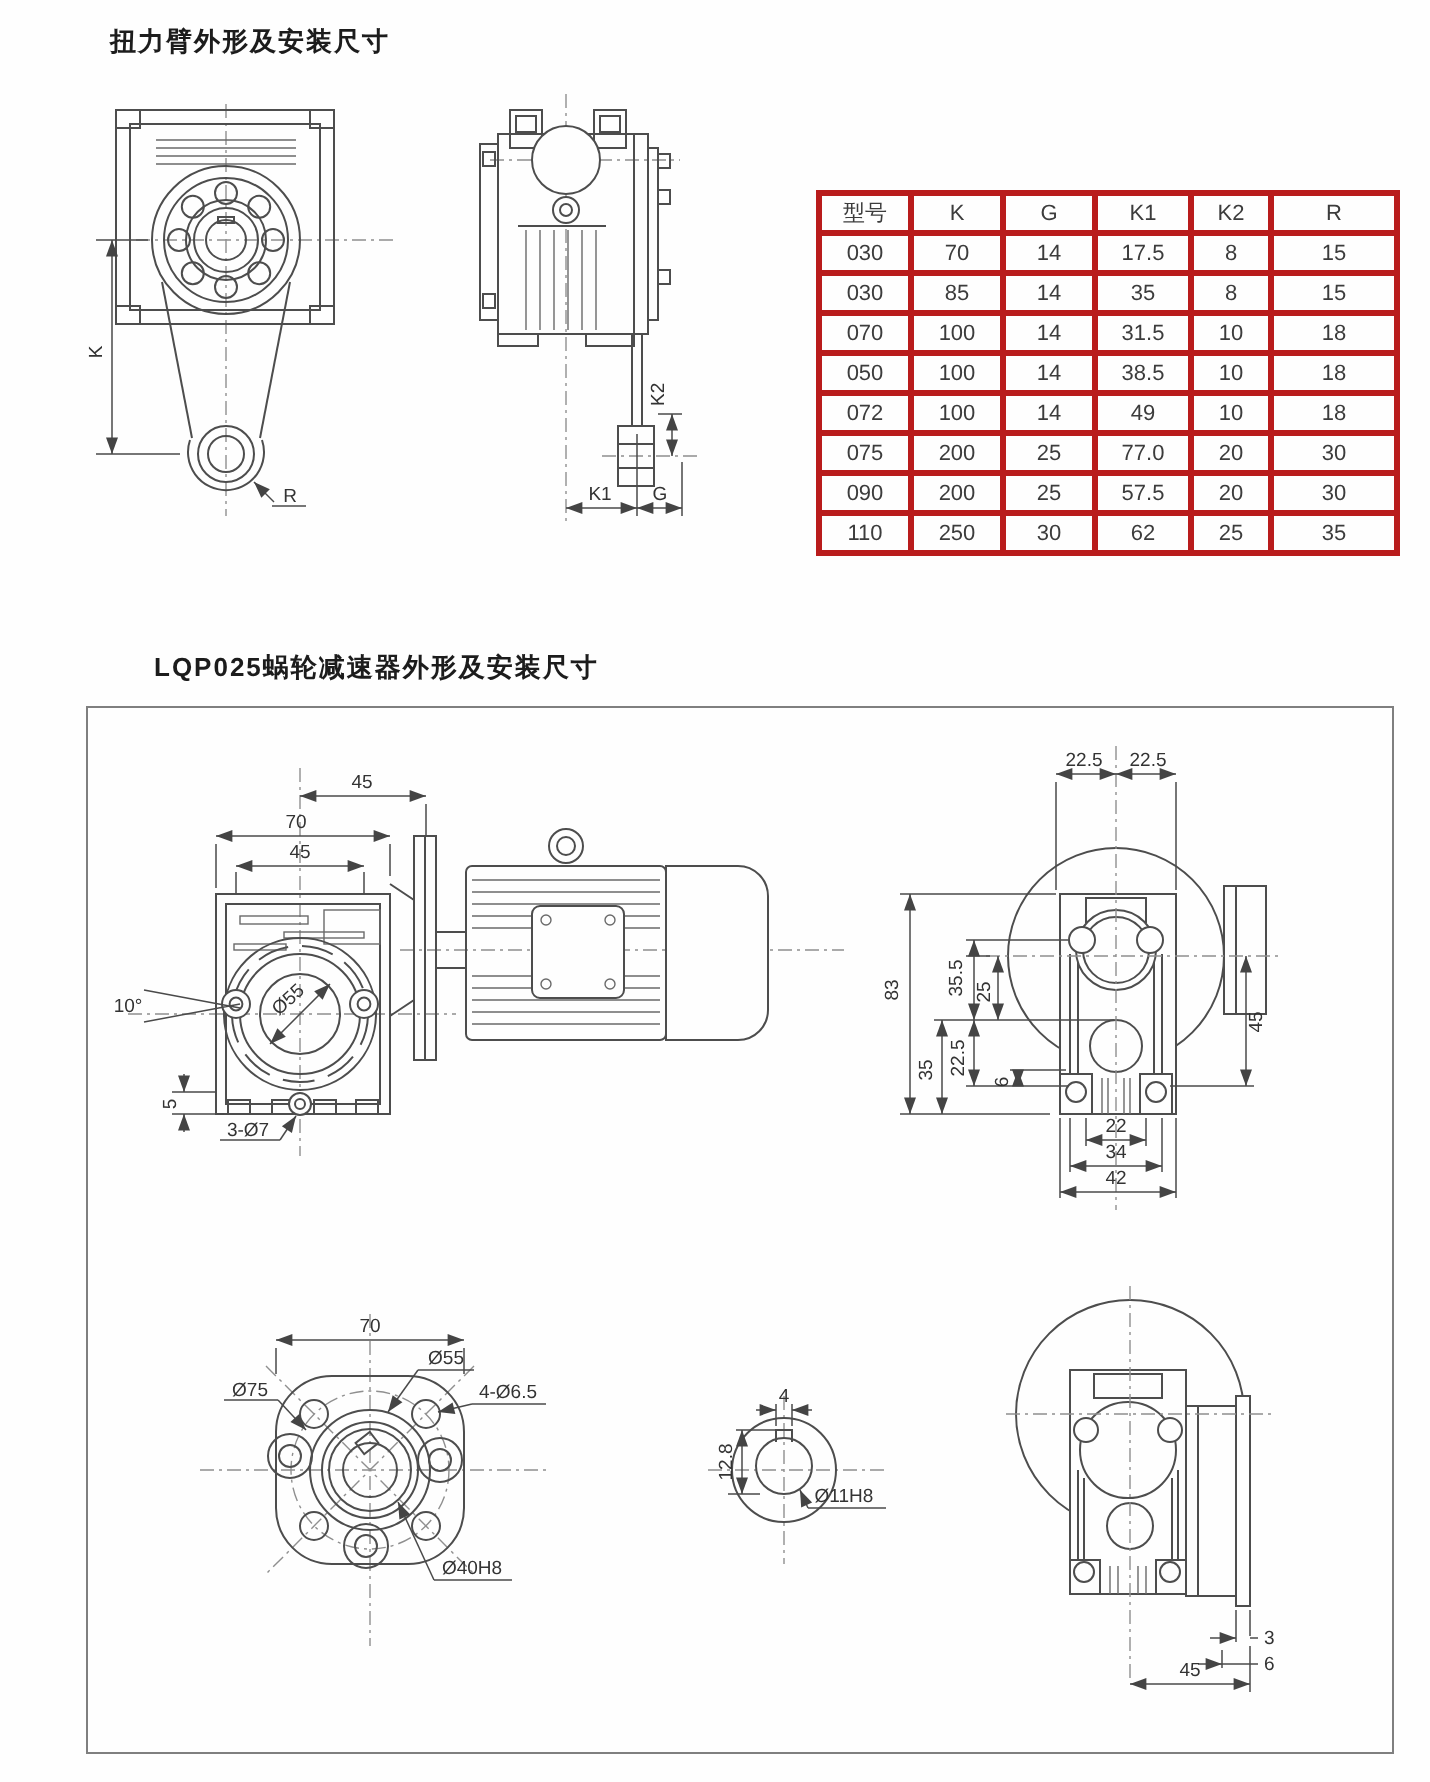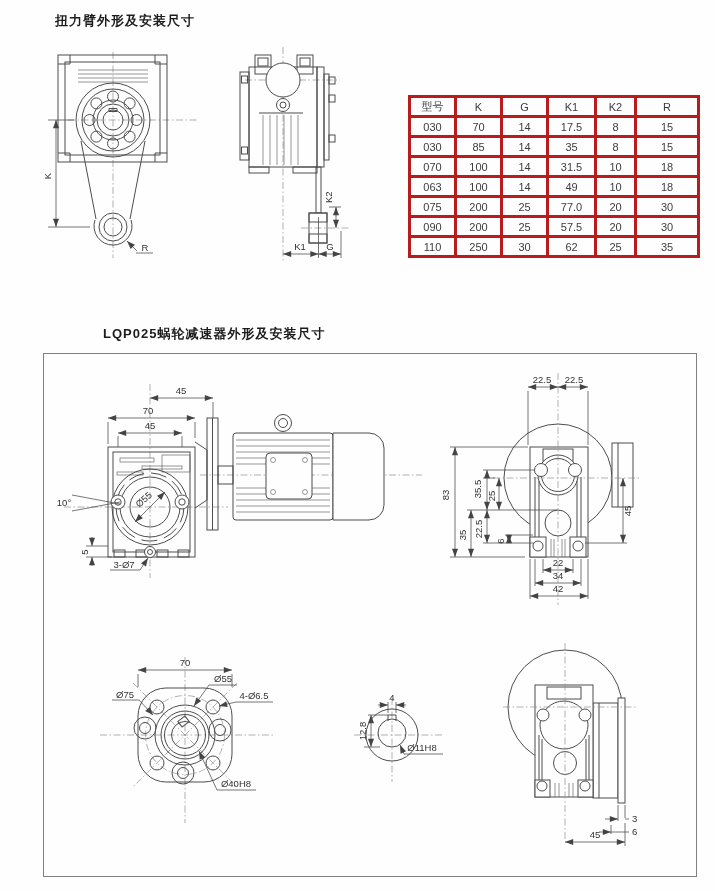--- a/index.html
+++ b/index.html
@@ -1,20 +1,20 @@
 <!DOCTYPE html>
 <html><head>
 <meta charset="utf-8">
 <style>
   html,body{margin:0;padding:0;background:#e8e8e8;}
   .page{position:relative;width:715px;height:891px;background:#fefefe;margin:0 auto;
         font-family:"Liberation Sans",sans-serif;color:#222;overflow:hidden;}
   .title{position:absolute;font-size:13px;font-weight:bold;color:#1c1c1c;letter-spacing:1px;white-space:nowrap;}
   .t1{left:55px;top:12px;}
-  .t2{left:67px;top:325px;padding-left:36px;}
+  .t2{left:41px;top:325px;padding-left:36px;}
   .box2{position:absolute;left:43px;top:353px;width:652px;height:522px;border:1.5px solid #7f7f7f;background:transparent;}
   table.spec{position:absolute;left:408px;top:95px;width:289px;border-collapse:collapse;table-layout:fixed;
              font-size:11px;color:#3c3c3c;text-align:center;}
   table.spec th,table.spec td{border:3px solid #b91c1c;height:17px;padding:0;font-weight:normal;overflow:hidden;}
   .draw{position:absolute;}
   .draw .s{stroke:#4d4d4d;fill:none;stroke-width:1;}
   .draw .sf{stroke:#4d4d4d;fill:#fefefe;stroke-width:1;}
   .draw .thin{stroke:#6a6a6a;fill:none;stroke-width:0.7;}
   .draw .cl{stroke:#8f8f8f;fill:none;stroke-width:0.7;stroke-dasharray:7 2.5 1.5 2.5;}
   .draw .dim{stroke:#4a4a4a;fill:none;stroke-width:0.75;}
@@ -79,21 +79,29 @@
         </tr>
         <tr>
           <td>070</td>
           <td>100</td>
           <td>14</td>
           <td>31.5</td>
           <td>10</td>
           <td>18</td>
         </tr>
         <tr>
-          <td>063</td>
+          <td>050</td>
+          <td>100</td>
+          <td>14</td>
+          <td>38.5</td>
+          <td>10</td>
+          <td>18</td>
+        </tr>
+        <tr>
+          <td>072</td>
           <td>100</td>
           <td>14</td>
           <td>49</td>
           <td>10</td>
           <td>18</td>
         </tr>
         <tr>
           <td>075</td>
           <td>200</td>
           <td>25</td>

